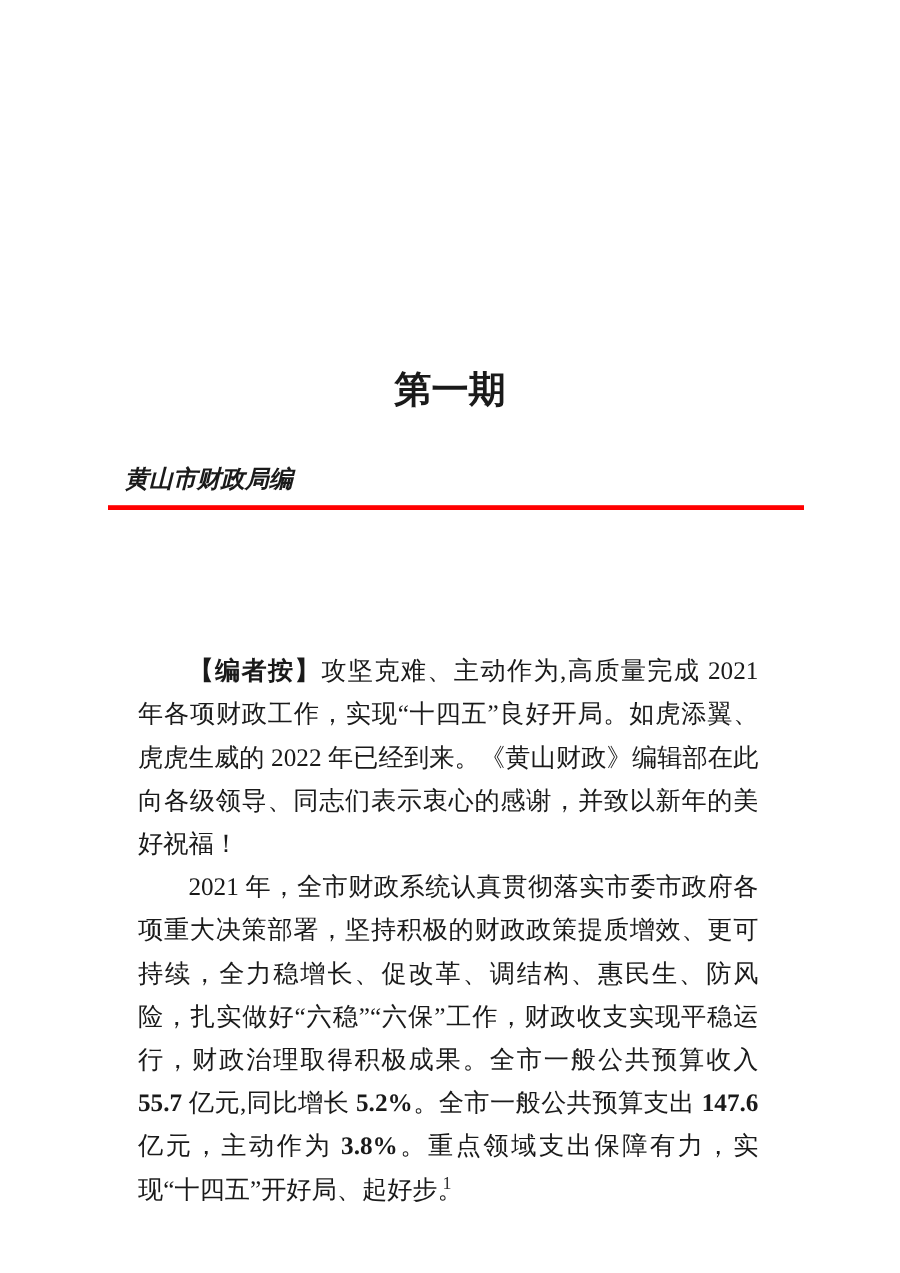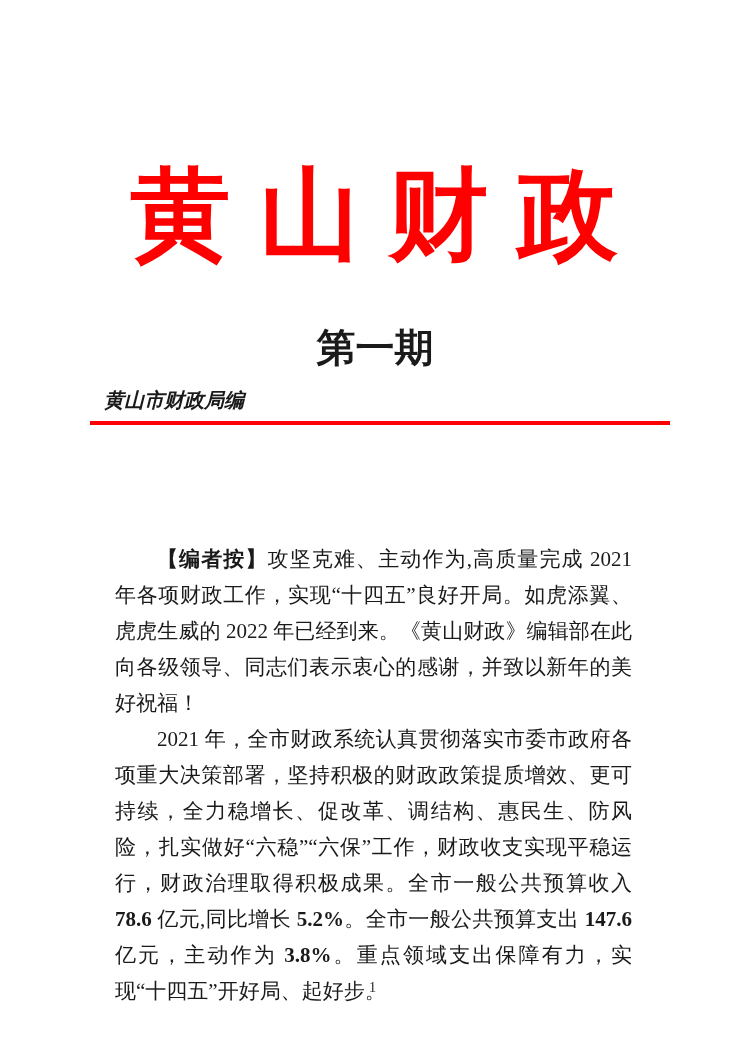--- a/index.html
+++ b/index.html
@@ -17,23 +17,22 @@
     position:absolute;top:163px;left:0;right:0;
     text-align:center;
     font-size:100px;line-height:1.06;
     font-weight:bold;
     letter-spacing:2px;
     white-space:nowrap;
   }
   .issue-label{
     position:absolute;top:306px;left:0;right:0;
     text-align:center;
-    font-size:39px;line-height:1.2;
+    font-size:31px;line-height:1.2;
     font-weight:bold;
-    margin-top:19px;
   }
   .pub-row{
     position:absolute;top:388px;left:104px;right:96px;
     display:flex;justify-content:space-between;align-items:baseline;
     font-size:20px;line-height:1.2;
     font-style:italic;
     font-weight:bold;
   }
   .red-rule{
     position:absolute;top:421px;left:90px;
@@ -63,31 +62,30 @@
     text-align:center;
     font-size:15px;line-height:1.2;
     color:#333;
   }
 </style>
 </head>
 <body>
 
 <div class="page">
 
-  <div class="masthead-title" style="color: rgb(255, 0, 0);">黄 山 财 政</div>
 
   <div class="issue-label">第一期</div>
 
   <div class="pub-row">
     <span>黄山市财政局编</span>
   </div>
 
   <div class="red-rule" style="background: rgb(255, 0, 0);"></div>
 
 
   <div class="article-body">
       <p><span class="seg-bold">【编者按】</span><span>攻坚克难、主动作为,高质量完成 2021 年各项财政工作，实现“十四五”良好开局。如虎添翼、虎虎生威的 2022 年已经到来。《黄山财政》编辑部在此向各级领导、同志们表示衷心的感谢，并致以新年的美好祝福！</span></p>
-      <p><span>2021 年，全市财政系统认真贯彻落实市委市政府各项重大决策部署，坚持积极的财政政策提质增效、更可持续，全力稳增长、促改革、调结构、惠民生、防风险，扎实做好“六稳”“六保”工作，财政收支实现平稳运行，财政治理取得积极成果。全市一般公共预算收入 </span><span class="seg-bold">78.6</span><span> 亿元,同比增长 </span><span class="seg-bold">5.2%</span><span>。全市一般公共预算支出 </span><span class="seg-bold">147.6</span><span> 亿元，主动作为 </span><span class="seg-bold">3.8%</span><span>。重点领域支出保障有力，实现“十四五”开好局、起好步。</span></p>
+      <p><span>2021 年，全市财政系统认真贯彻落实市委市政府各项重大决策部署，坚持积极的财政政策提质增效、更可持续，全力稳增长、促改革、调结构、惠民生、防风险，扎实做好“六稳”“六保”工作，财政收支实现平稳运行，财政治理取得积极成果。全市一般公共预算收入 </span><span class="seg-bold">55.7</span><span> 亿元,同比增长 </span><span class="seg-bold">5.2%</span><span>。全市一般公共预算支出 </span><span class="seg-bold">147.6</span><span> 亿元，主动作为 </span><span class="seg-bold">3.8%</span><span>。重点领域支出保障有力，实现“十四五”开好局、起好步。</span></p>
     </div>
 
   <div class="page-number">1</div>
 
 </div>
 
 </body></html>

